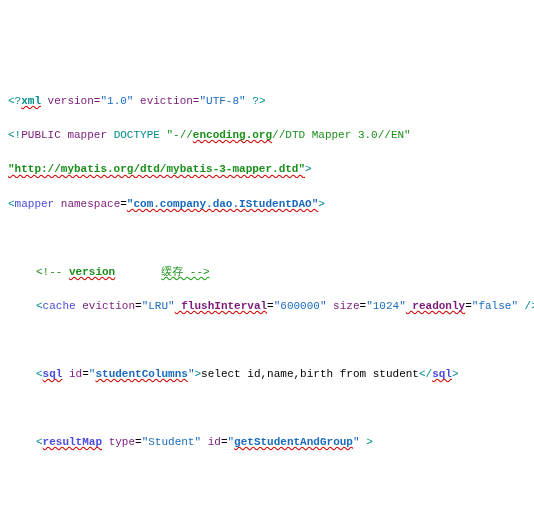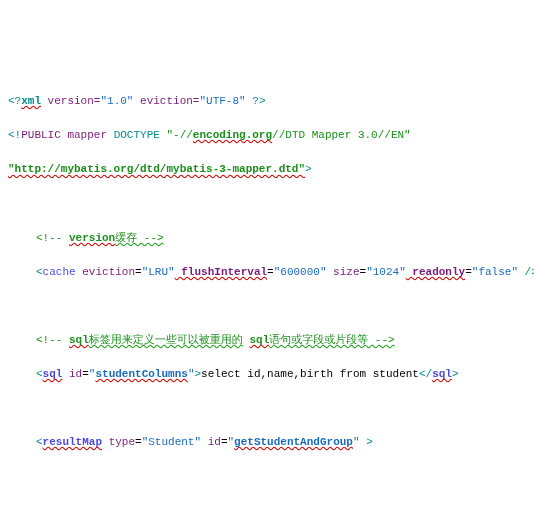--- a/index.html
+++ b/index.html
@@ -21,36 +21,37 @@
   .black { color: #000; }
   .ind1 { padding-left: 28px; }
   .sq-red {
     text-decoration: underline wavy #d00000;
     text-decoration-skip-ink: none;
     font-weight: bold;
   }
   .sq-green {
     text-decoration: underline wavy #18a018;
     text-decoration-skip-ink: none;
+    margin-left: 46px;
   }
 </style>
 </head>
 <body>
 
 
 
 <div>
 <span class="line"><span class="teal">&lt;?</span><span class="teal sq-red">xml</span><span class="purple"> version=</span><span class="str">"1.0"</span><span class="purple"> eviction=</span><span class="str">"UTF-8"</span><span class="teal"> ?&gt;</span></span>
 <span class="line"><span class="teal">&lt;!</span><span class="purple">PUBLIC</span><span class="purple"> mapper</span><span class="teal"> DOCTYPE</span><span class="green"> "-//</span><span class="green sq-red">encoding.org</span><span class="green">//DTD Mapper 3.0//EN"</span></span>
 <span class="line"><span class="green sq-red">"http://mybatis.org/dtd/mybatis-3-mapper.dtd"</span><span class="teal">&gt;</span></span>
+<span class="line"><span class="teal">&lt;</span><span class="blue-attr">mapper</span><span class="purple"> namespace</span><span class="black">=</span><span class="str sq-red">"com.company.dao.IStudentDAO"</span><span class="teal">&gt;</span></span>
 <span class="line"> </span>
 <span class="line ind1"><span class="green">&lt;!-- </span><span class="green sq-red">version</span><span class="green sq-green">缓存 --&gt;</span></span>
 <span class="line ind1"><span class="teal">&lt;</span><span class="blue-attr">cache</span><span class="purple"> eviction</span><span class="black">=</span><span class="str">"LRU"</span><span class="purple sq-red"> flushInterval</span><span class="black">=</span><span class="str">"600000"</span><span class="purple"> size</span><span class="black">=</span><span class="str">"1024"</span><span class="purple sq-red"> readonly</span><span class="black">=</span><span class="str">"false"</span><span class="teal"> /&gt;</span></span>
 <span class="line"> </span>
-<span class="line ind1"><span class="green">&lt;!-- </span><span class="green sq-red">sql</span><span class="green sq-green">标签用来定义一些可以被重用的</span><span class="green"> </span><span class="green sq-red">sql</span><span class="green sq-green">语句或字段或片段等 --&gt;</span></span>
 <span class="line ind1"><span class="teal">&lt;</span><span class="blue-attr sq-red">sql</span><span class="purple"> id</span><span class="black">=</span><span class="str">"</span><span class="str sq-red">studentColumns</span><span class="str">"</span><span class="teal">&gt;</span><span class="black">select id,name,birth from student</span><span class="teal">&lt;/</span><span class="blue-attr sq-red">sql</span><span class="teal">&gt;</span></span>
 <span class="line"> </span>
 <span class="line ind1"><span class="teal">&lt;</span><span class="blue-attr sq-red">resultMap</span><span class="purple"> type</span><span class="black">=</span><span class="str">"Student"</span><span class="purple"> id</span><span class="black">=</span><span class="str">"</span><span class="str sq-red">getStudentAndGroup</span><span class="str">" </span><span class="teal">&gt;</span></span>
 
 
 
 
 
 
 

